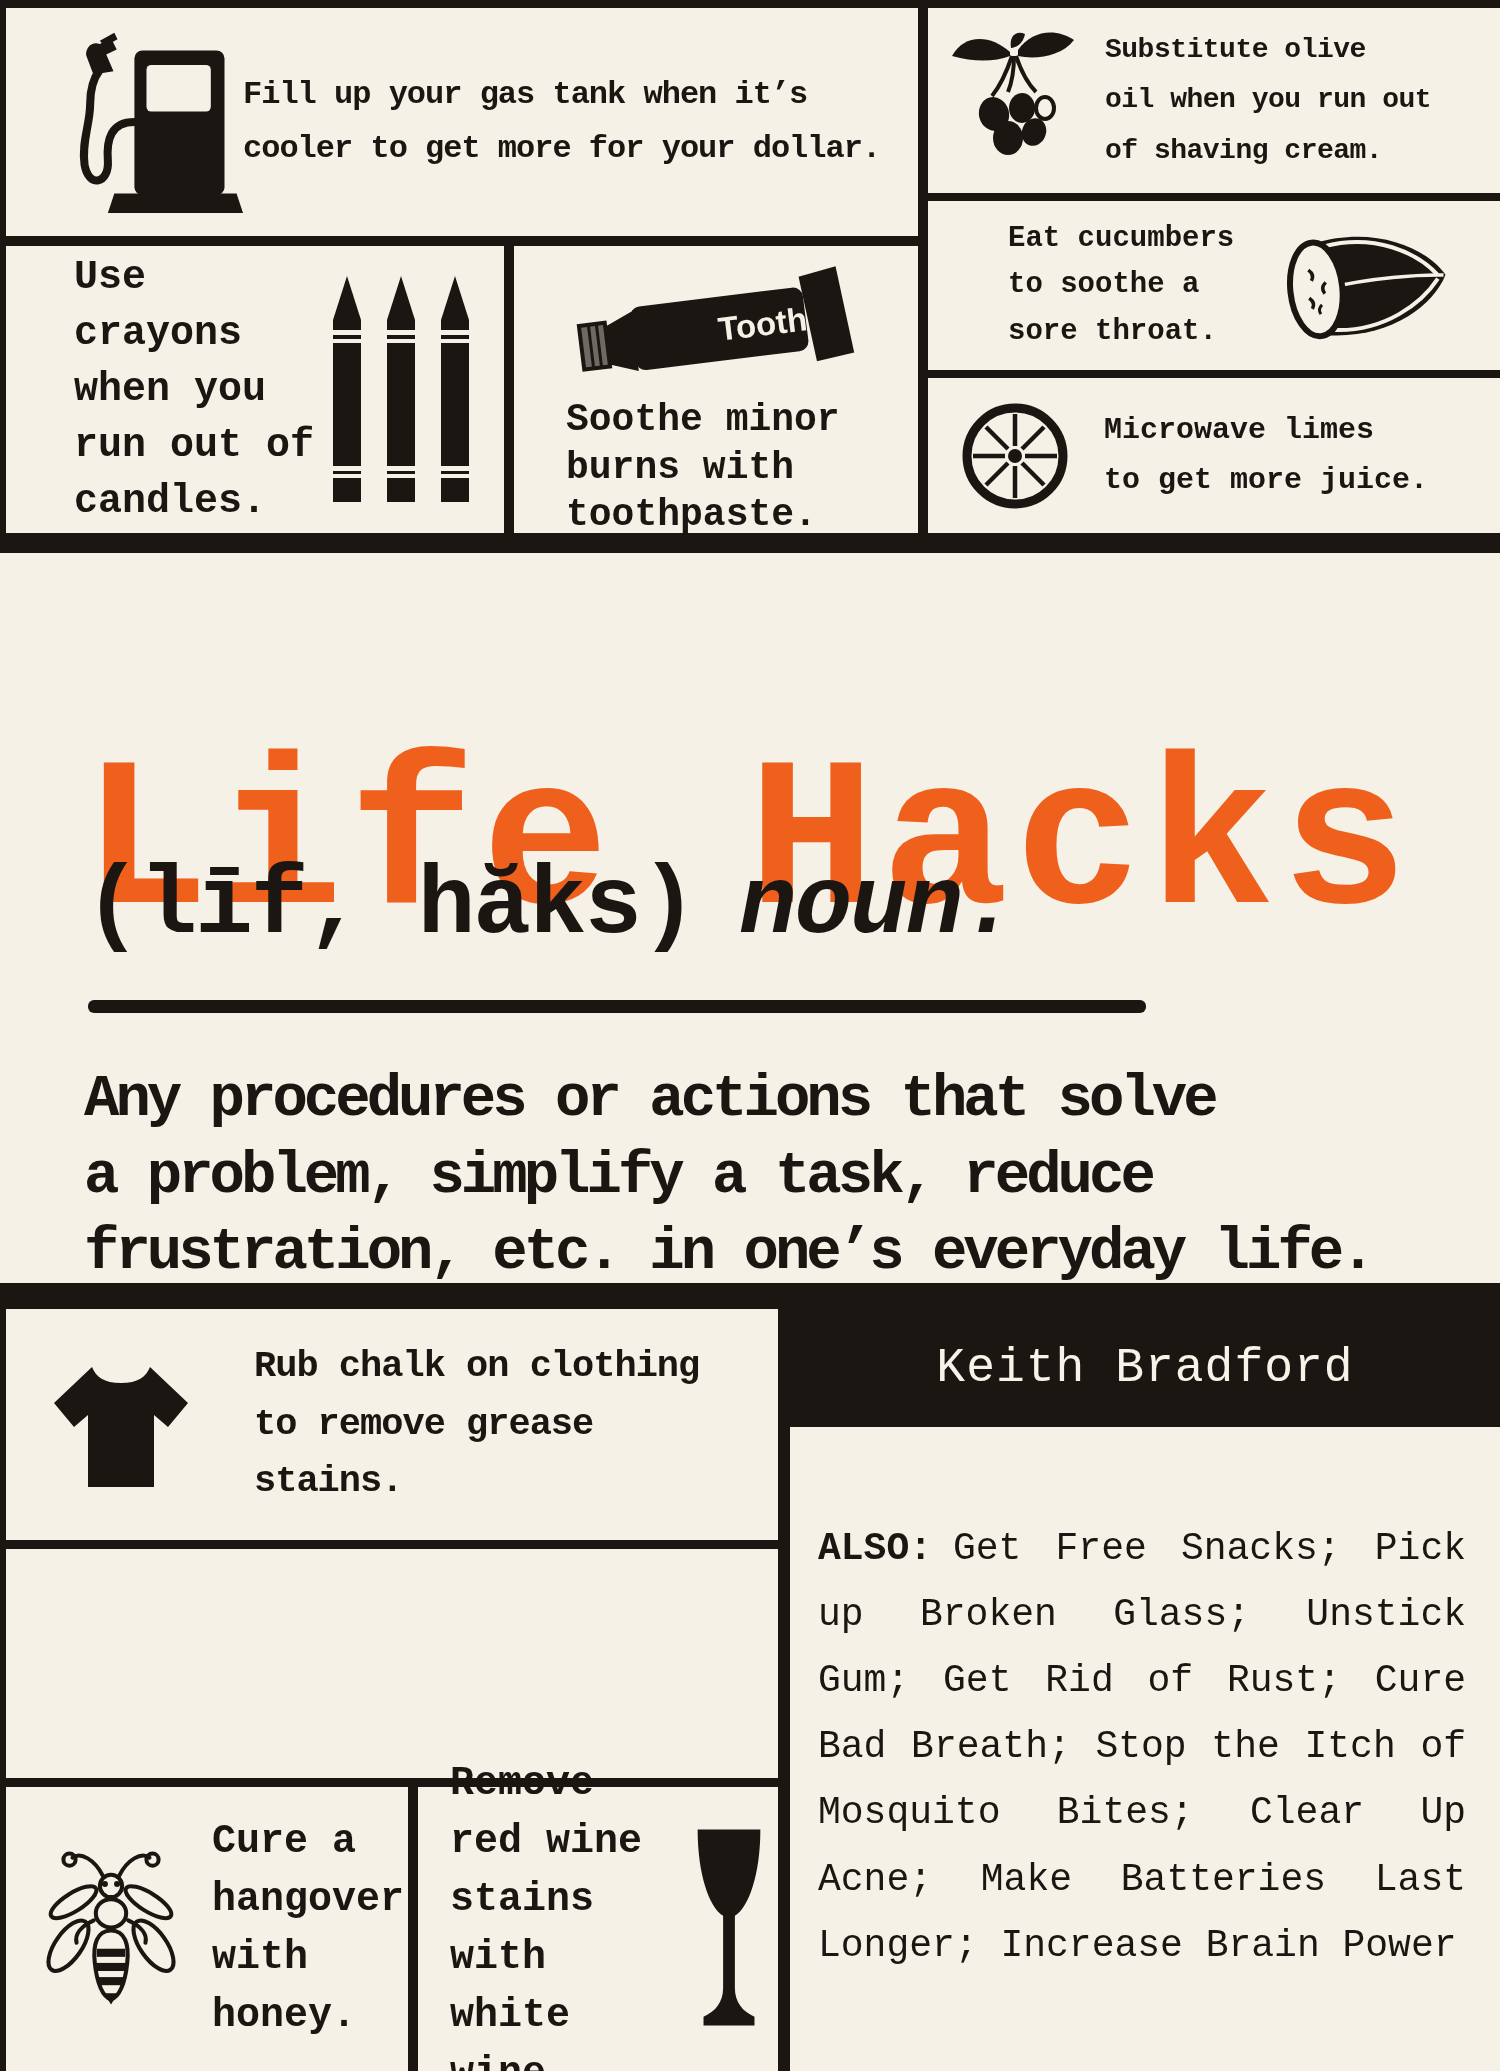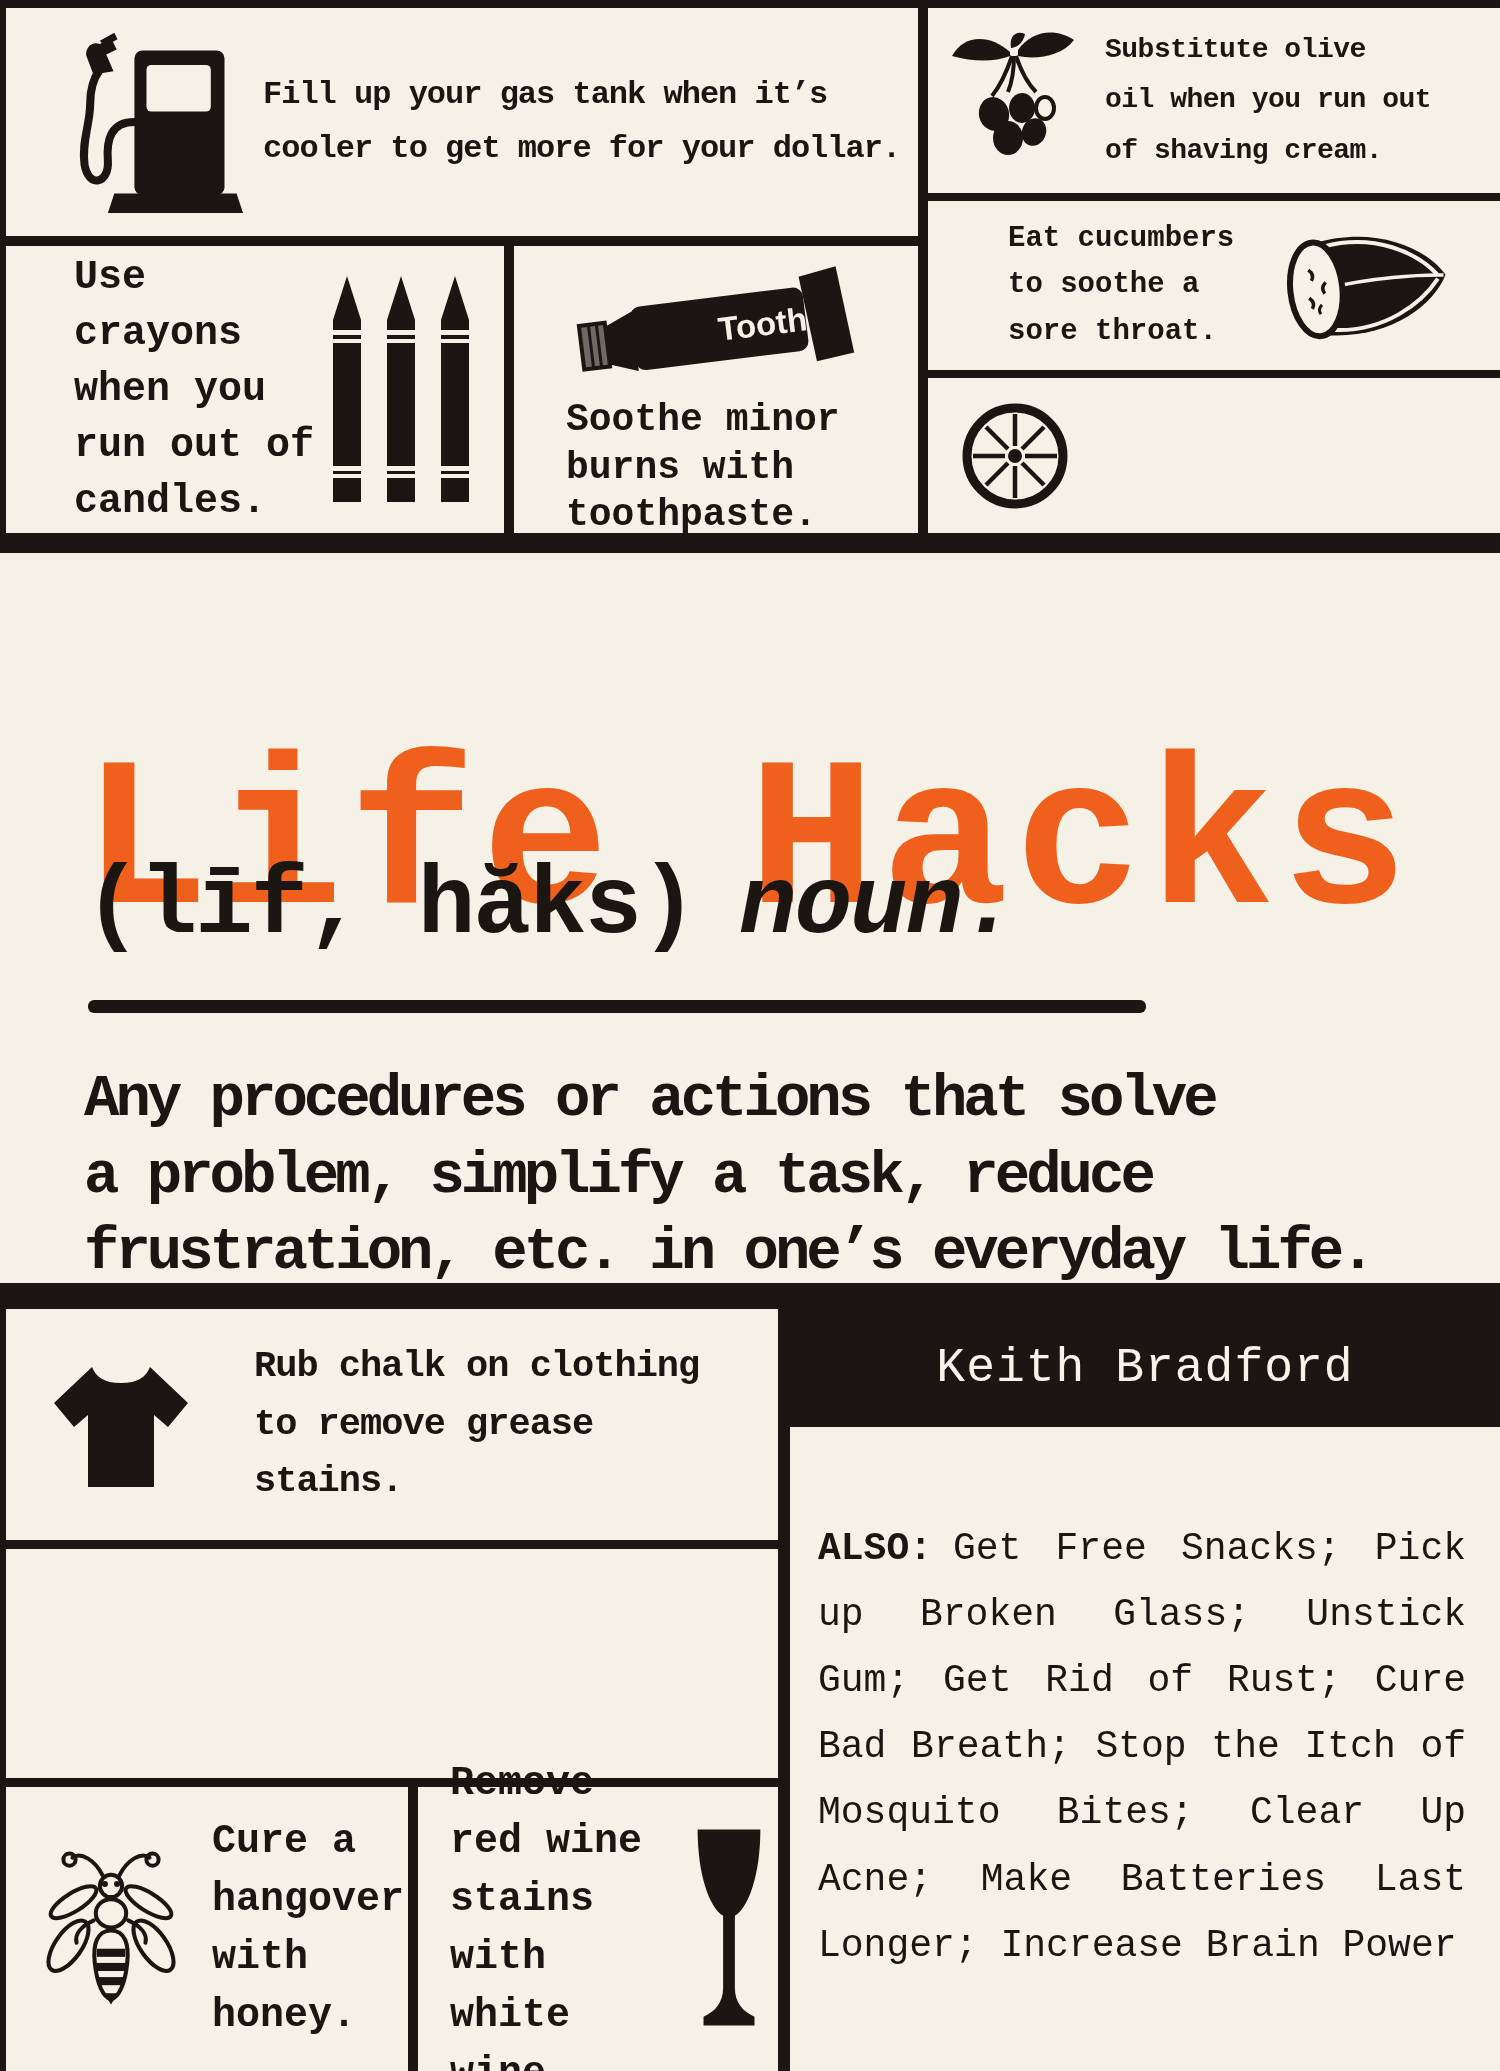--- a/index.html
+++ b/index.html
@@ -14,21 +14,21 @@
     background:var(--paper);overflow:hidden;
     font-family:"Liberation Mono","DejaVu Sans Mono",monospace;
     color:var(--ink);
   }
   .line{position:absolute;background:var(--ink)}
   .box{position:absolute;display:flex;align-items:center}
   .tip{font-weight:700;white-space:pre-line;color:var(--ink)}
   .icon svg{display:block}
 
   
-  .box-gas{left:6px;top:8px;width:912px;height:228px;padding-left:52px;gap:20px}
+  .box-gas{left:6px;top:8px;width:912px;height:228px;padding-left:52px;}
   .box-gas .tip{font-size:32px;line-height:1.7;letter-spacing:-1px}
   .box-olive{left:928px;top:8px;width:572px;height:185px;padding-left:20px;gap:22px}
   .box-olive .tip{font-size:28px;line-height:1.8;letter-spacing:-0.5px}
   .box-crayons{left:6px;top:246px;width:498px;height:287px;padding-left:68px;padding-right:28px;}
   .box-crayons .tip{font-size:40px;line-height:1.4}
   .box-toothpaste{left:514px;top:246px;width:404px;height:287px;flex-direction:column;align-items:flex-start;padding:20px 0 0 52px}
   .box-toothpaste .tip{font-size:38px;line-height:1.25;margin-top:12px}
   .box-cucumber{left:928px;top:201px;width:572px;height:169px;padding-left:80px;gap:34px}
   .box-cucumber .tip{font-size:29px;line-height:1.6}
   .box-lime{left:928px;top:378px;width:572px;height:155px;padding-left:28px;gap:30px}
@@ -196,20 +196,22 @@
           <line x1="49" y1="59" x2="17" y2="59"></line>
           <line x1="69" y1="59" x2="101" y2="59"></line>
           <line x1="52" y1="52" x2="30" y2="30"></line>
           <line x1="66" y1="66" x2="88" y2="88"></line>
           <line x1="66" y1="52" x2="88" y2="30"></line>
           <line x1="52" y1="66" x2="30" y2="88"></line>
         </g>
         <circle cx="59" cy="59" r="7" fill="var(--ink)"></circle>
       </svg>
     </span>
+    <span class="tip">Microwave limes
+to get more juice.</span>
   </div>
 
   <h1 class="title">Life Hacks</h1>
   <div class="pron">
     <span>(līf, hăks)</span><span class="noun">noun.</span>
   </div>
   <div class="line divider"></div>
   <div class="definition">Any procedures or actions that solve
 a problem, simplify a task, reduce
 frustration, etc. in one’s everyday life.</div>

